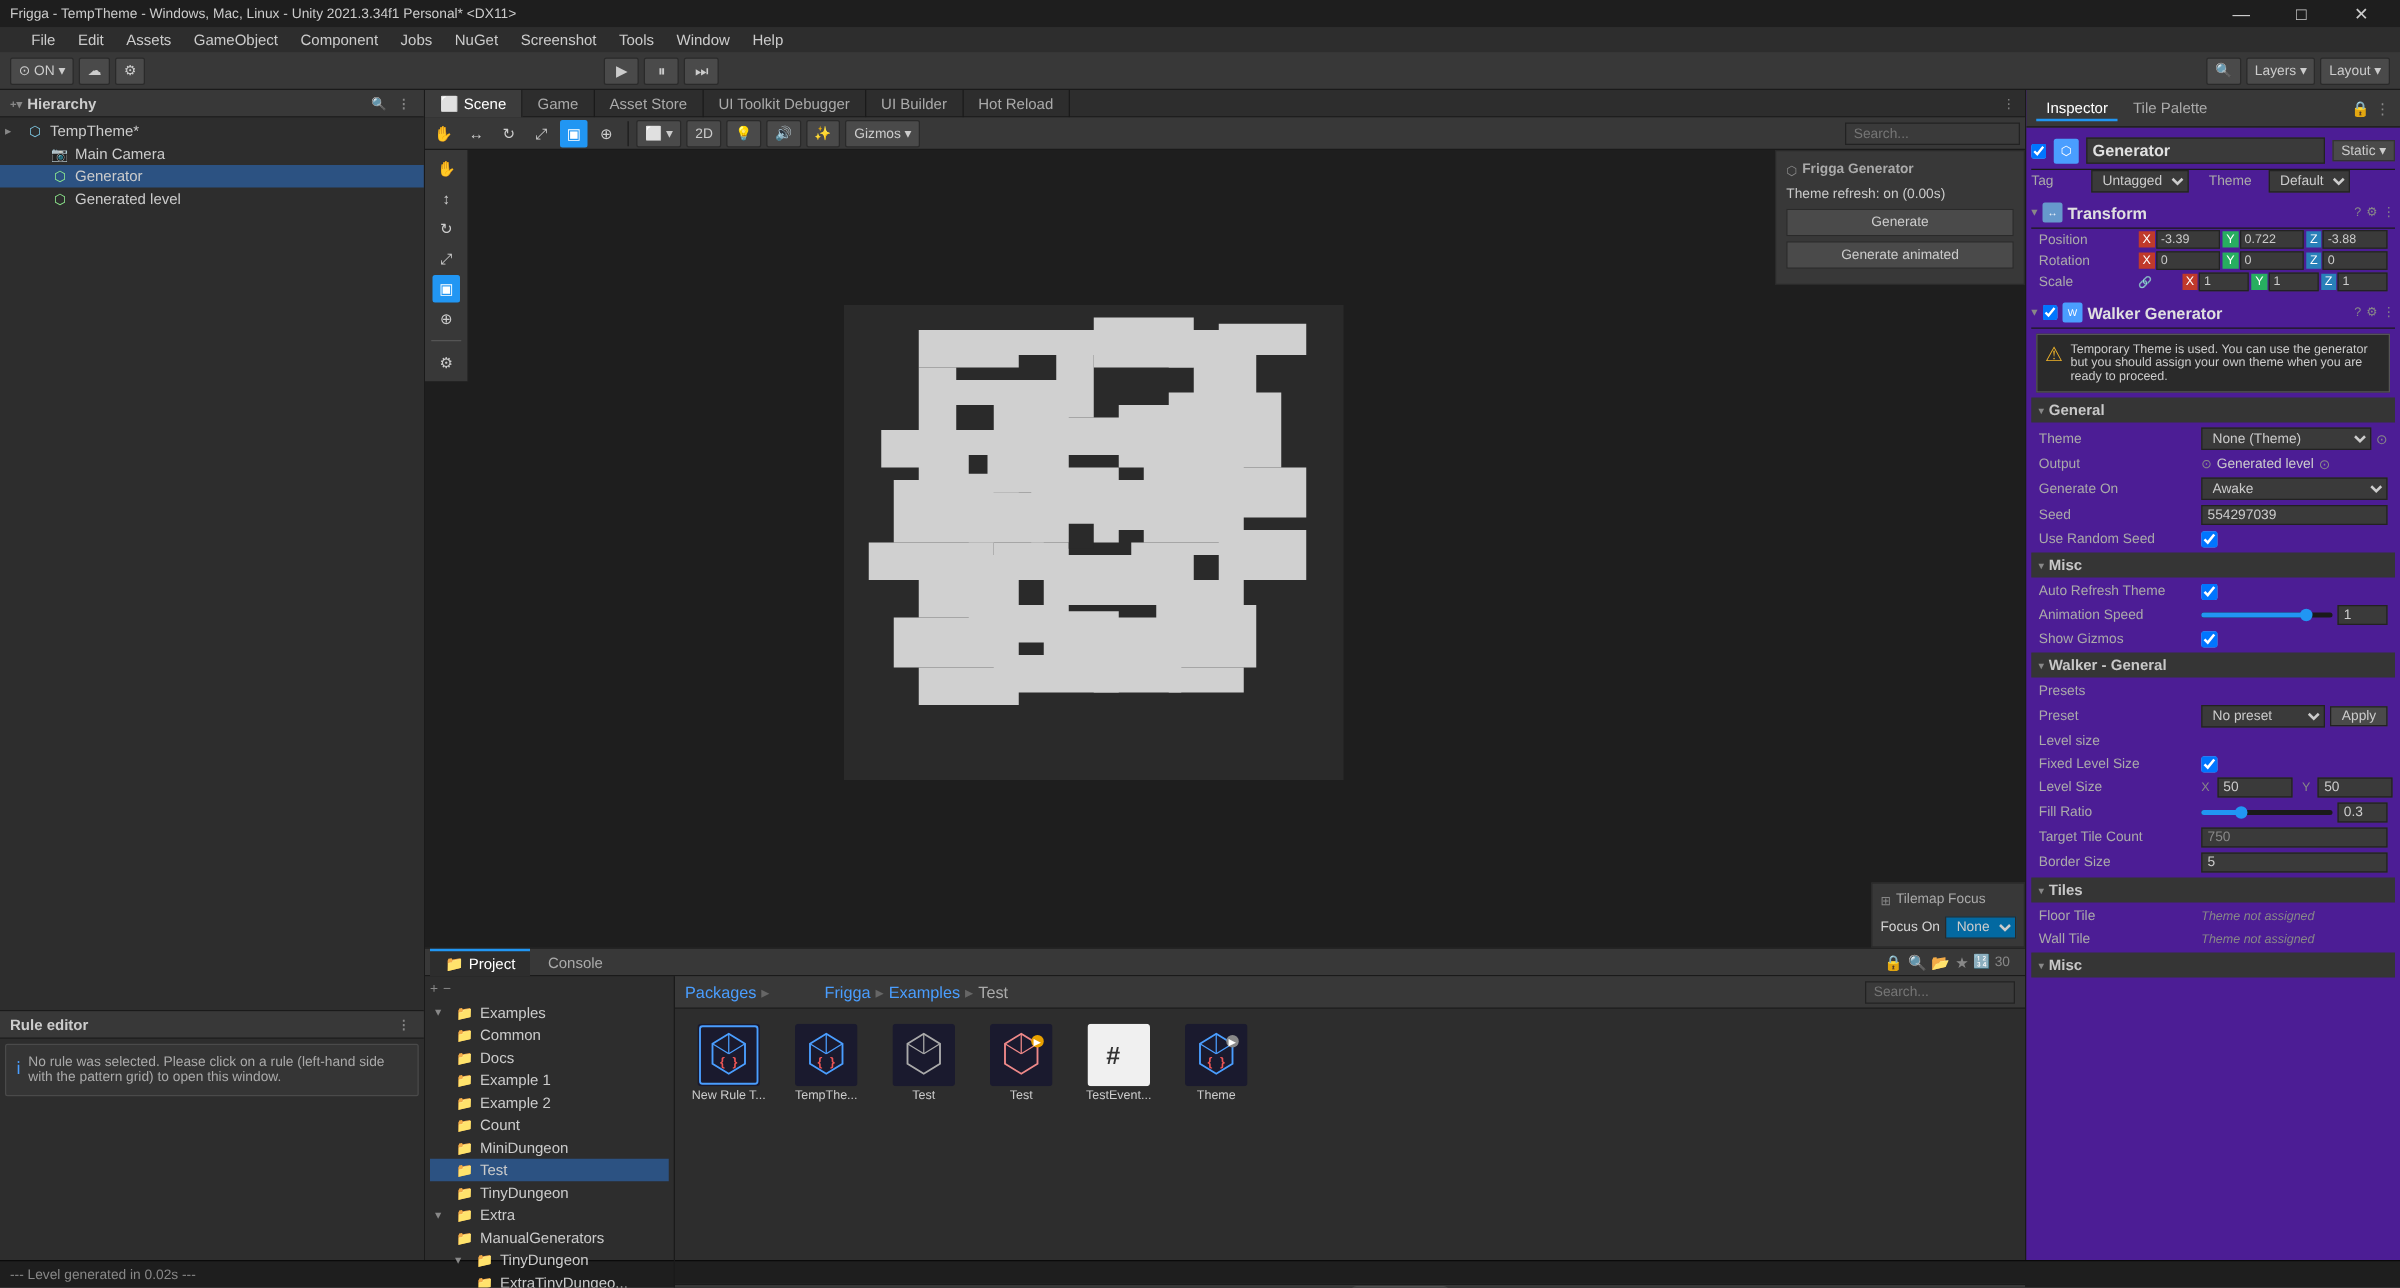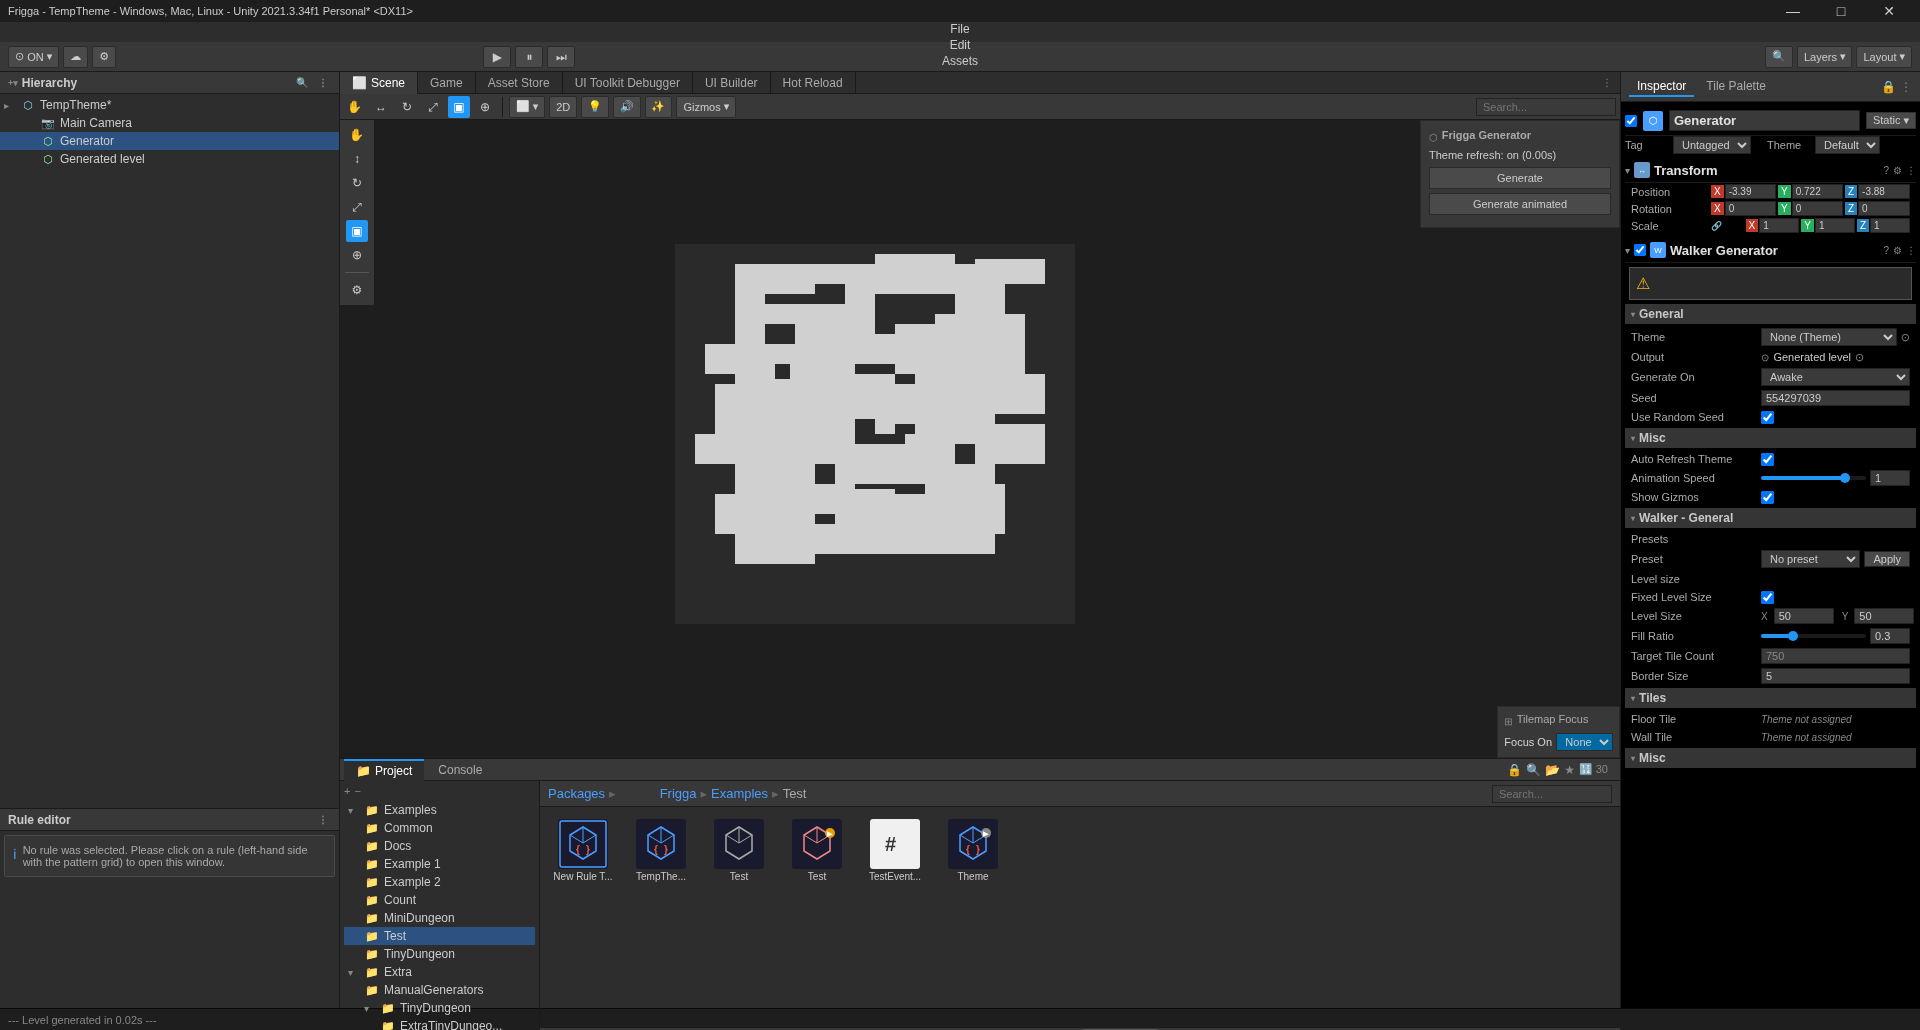--- a/index.html
+++ b/index.html
@@ -4,21 +4,21 @@
   <style>
     * { margin: 0; padding: 0; box-sizing: border-box; }
     body { width: 1920px; height: 1030px; background: #3c3c3c; font-family: 'Segoe UI', Arial, sans-serif; font-size: 12px; color: #d4d4d4; overflow: hidden; }
 
     
     #titlebar { height: 22px; background: #1e1e1e; display: flex; align-items: center; padding: 0 8px; color: #cccccc; font-size: 11px; }
     #titlebar-controls { margin-left: auto; display: flex; gap: 2px; }
     .tb-btn { width: 46px; height: 22px; display: flex; align-items: center; justify-content: center; cursor: pointer; font-size: 14px; color: #cccccc; }
 
     
-    #menubar { height: 20px; background: #2d2d2d; display: flex; align-items: center; padding: 0 17px; gap: 2px; flex-direction: column; }
+    #menubar { height: 20px; background: #2d2d2d; display: flex; align-items: flex-end; padding: 0 17px; gap: 2px; }
     .menu-item { padding: 0 8px; height: 20px; display: flex; align-items: center; cursor: pointer; color: #cccccc; font-size: 12px; }
 
     
     #toolbar { height: 30px; background: #383838; display: flex; align-items: center; padding: 0 8px; gap: 4px; border-bottom: 1px solid #1a1a1a; }
     .toolbar-btn { height: 22px; padding: 0 6px; background: #4a4a4a; border: 1px solid #2a2a2a; color: #cccccc; cursor: pointer; display: flex; align-items: center; gap: 3px; font-size: 11px; border-radius: 2px; }
     .toolbar-sep { width: 1px; height: 20px; background: #1a1a1a; margin: 0 2px; }
     .play-btn { background: #4a4a4a; border: 1px solid #2a2a2a; width: 28px; height: 22px; display: flex; align-items: center; justify-content: center; cursor: pointer; color: #cccccc; border-radius: 2px; }
 
     
     #main { display: flex; height: calc(1030px - 22px - 20px - 30px - 22px); }
@@ -45,21 +45,21 @@
     
     #tilemap-overlay { position: absolute; bottom: 0; right: 0; background: #383838; border: 1px solid #2a2a2a; padding: 6px; }
     .tilemap-title { font-size: 11px; color: #aaa; margin-bottom: 4px; }
     .tilemap-row { display: flex; align-items: center; gap: 4px; font-size: 11px; }
     .tilemap-select { background: #0369a1; border: 1px solid #2a2a2a; color: #ccc; font-size: 11px; padding: 1px 4px; text-align: center; }
 
     
     #level-map { position: absolute; top: 10px; left: 10px; right: 220px; bottom: 20px; display: flex; align-items: center; justify-content: center; }
 
     
-    #inspector { width: 300px; background: #000000; border-left: 1px solid #1a1a1a; display: flex; flex-direction: column; overflow-y: auto; }
+    #inspector { width: 300px; background: #4c1d95; border-left: 1px solid #1a1a1a; display: flex; flex-direction: column; overflow-y: auto; }
     .inspector-header { height: 30px; background: #383838; display: flex; align-items: center; padding: 0 8px; border-bottom: 1px solid #1a1a1a; gap: 8px; }
     .insp-tabs { display: flex; gap: 4px; }
     .insp-tab { padding: 2px 8px; cursor: pointer; font-size: 12px; color: #aaa; border-bottom: 2px solid transparent; }
     .insp-tab.active { color: #fff; border-bottom: 2px solid #2196F3; }
 
     .inspector-body { padding: 4px; }
     .comp-header { display: flex; align-items: center; gap: 4px; padding: 4px 0; border-bottom: 1px solid #1a1a1a; }
     .comp-name { font-size: 13px; font-weight: bold; color: #e0e0e0; flex: 1; }
 
     .go-row { display: flex; align-items: center; gap: 8px; margin-bottom: 4px; font-size: 11px; }
@@ -678,20 +678,21 @@
         <input type="checkbox" checked="" style="width: 12px; height: 12px;">
         <div style="width:16px;height:16px;background:#4a9eff;display:flex;align-items:center;justify-content:center;font-size:8px;color:white;border-radius:2px;">W</div>
         <span class="comp-name">Walker Generator</span>
         <span style="color:#888;cursor:pointer;font-size:10px;">?</span>
         <span style="color:#888;cursor:pointer;font-size:10px;">⚙</span>
         <span style="color:#888;cursor:pointer;font-size:10px;">⋮</span>
       </div>
 
       <div class="warning-box">
         <span class="warning-icon">⚠</span>
+        <span>Temporary Theme is used. You can use the generator but you should assign your own theme when you are ready to proceed.</span>
       </div>
 
       <div class="section-header">
         <span class="section-arrow">▾</span>
         <span>General</span>
       </div>
 
       <div class="prop-row">
         <span class="prop-label">Theme</span>
         <div class="prop-value">

